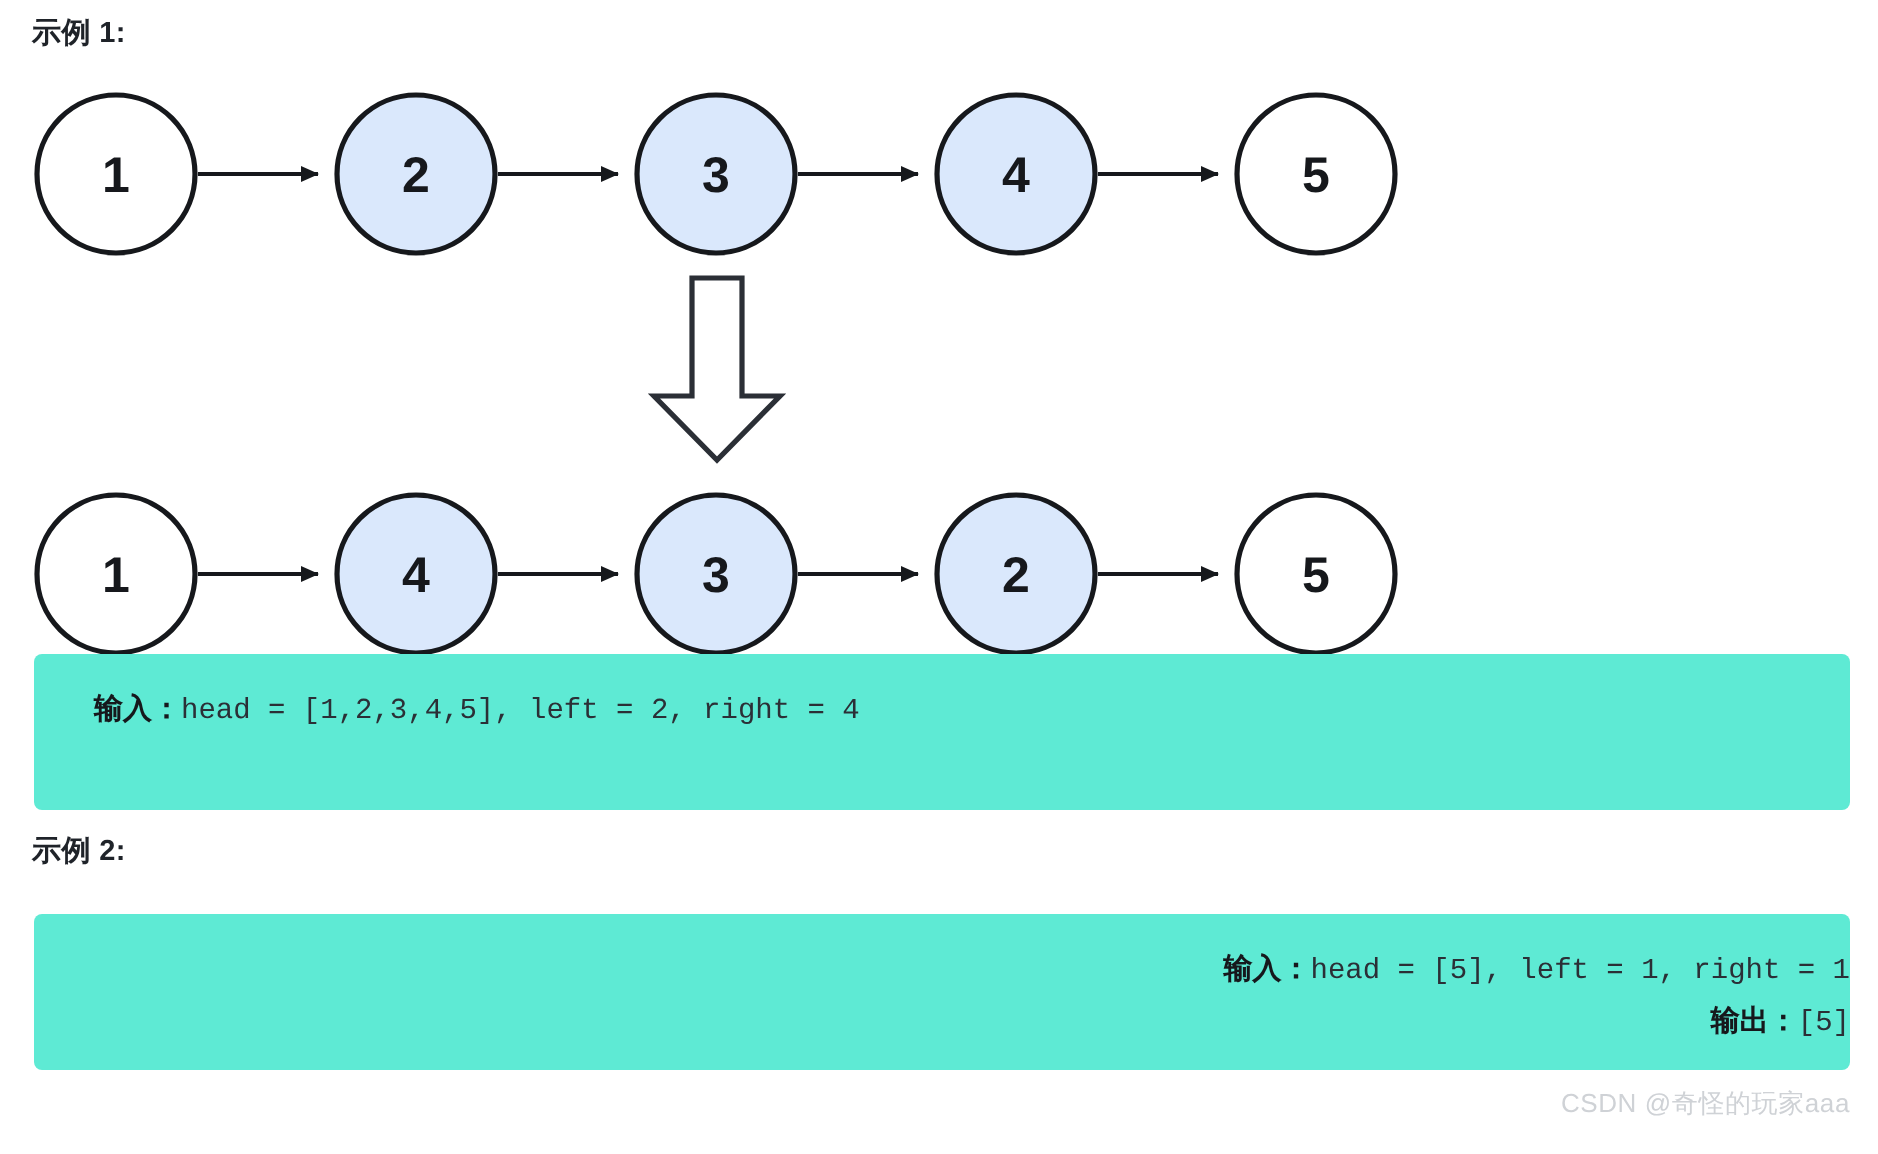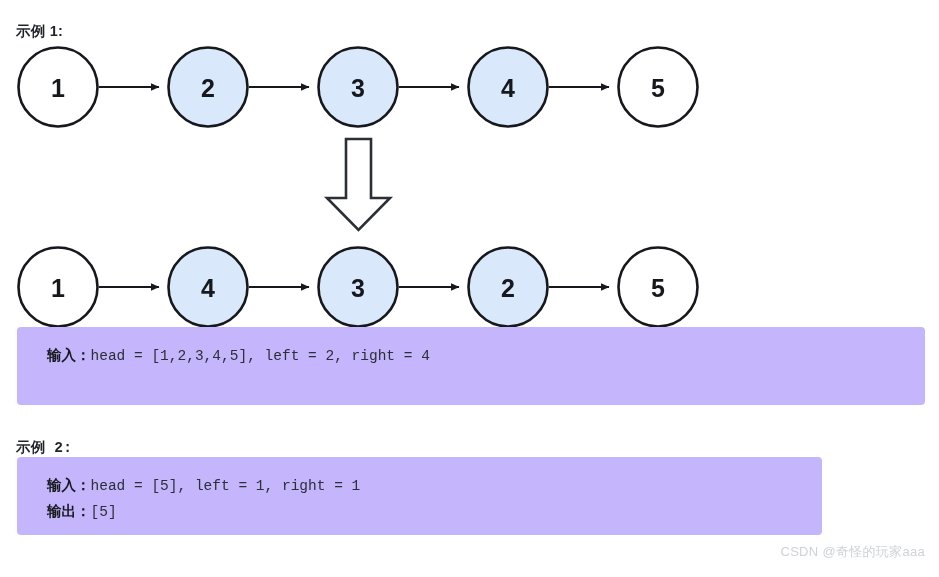--- a/index.html
+++ b/index.html
@@ -24,22 +24,22 @@
 
   
   .example-heading {
     position: absolute;
     font-size: 14.5px;
     font-weight: bold;
     color: #1f2329;
     letter-spacing: 0.2px;
     white-space: nowrap;
   }
-  #heading-1 { left: 16px; top: 22px; }
-  #heading-2 { left: 16px; top: 438px; font-family: Liberation Mono, monospace; }
+  #heading-1 { left: 16px; top: 7px; }
+  #heading-2 { left: 16px; top: 416px; }
 
   
   .diagram {
     position: absolute;
     left: 0;
     top: 28px;
     width: 939px;
     height: 300px;
   }
   .diagram svg { display: block; }
@@ -66,27 +66,27 @@
   .block-arrow {
     fill: #ffffff;
     stroke: #2b2f36;
     stroke-width: 2.6;
     stroke-linejoin: miter;
   }
 
   
   .code-block {
     position: absolute;
-    background: #c4b5fd;
+    background: #5eead4;
     border-radius: 4px;
     box-sizing: border-box;
     padding: 16px 0 16px 30px;
   }
   #code-block-1 { left: 17px; top: 327px; width: 908px; height: 78px; }
-  #code-block-2 { left: 17px; top: 457px; width: 805px; height: 78px; }
+  #code-block-2 { left: 17px; top: 457px; width: 908px; height: 78px; text-align: right; }
 
   .code-line {
     font-family: "Liberation Mono", "DejaVu Sans Mono", monospace;
     font-size: 14.5px;
     line-height: 25px;
     color: #2b2f36;
     white-space: pre;
   }
   .code-line .label {
     font-family: "Liberation Sans", "DejaVu Sans", sans-serif;

